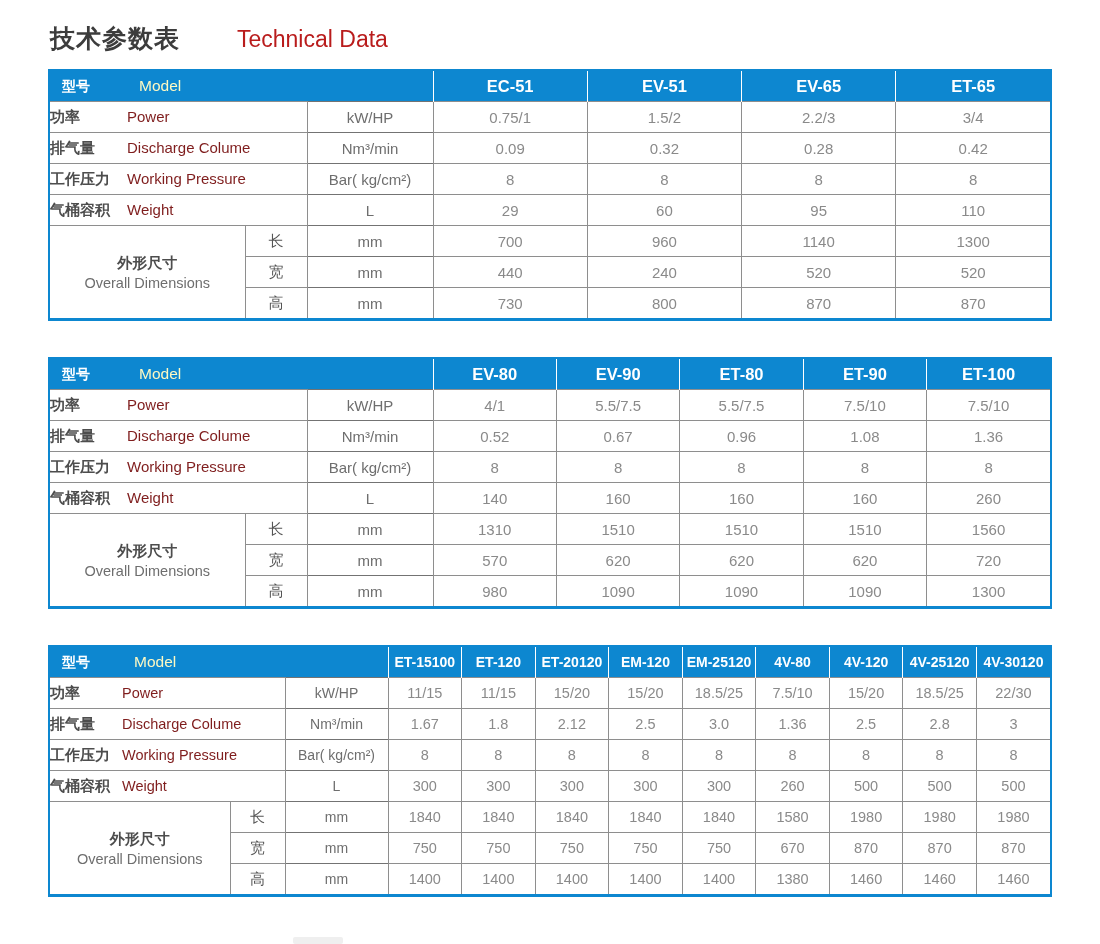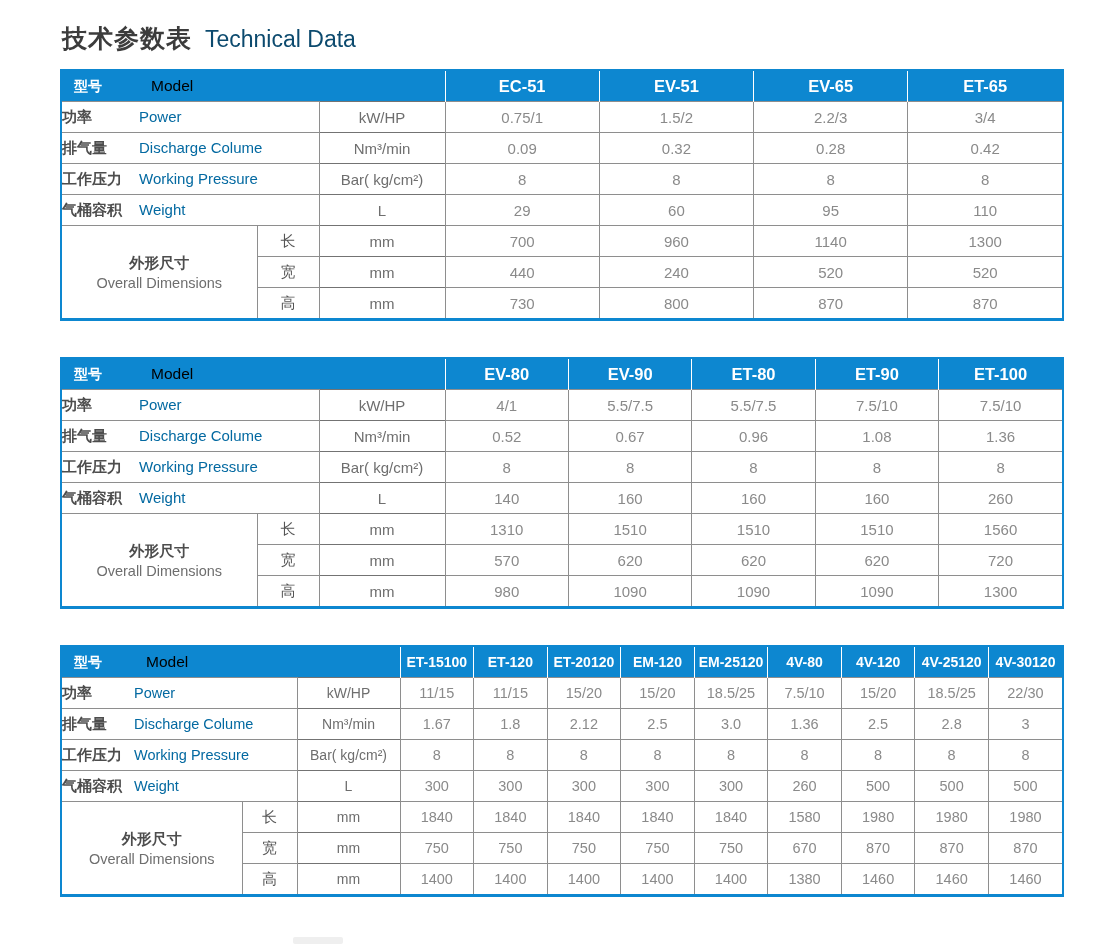--- a/index.html
+++ b/index.html
@@ -1,39 +1,39 @@
 <!DOCTYPE html>
 <html><head>
 <meta charset="utf-8">
 <style>
   html,body{margin:0;padding:0;}
   body{
     width:1100px;height:944px;background:#ffffff;position:relative;
     font-family:"Liberation Sans","DejaVu Sans",sans-serif;
     -webkit-font-smoothing:antialiased;overflow:hidden;
   }
-  .content{position:absolute;left:60px;top:22px;width:1004px;}
+  .content{position:absolute;left:48px;top:22px;width:1004px;}
   .title{display:flex;align-items:baseline;gap:13px;margin:0 0 15px 2px;height:32px;}
   .title .zh{font-size:25px;font-weight:bold;color:#3c3c3c;letter-spacing:1px;}
-  .title .en{font-size:23px;color:#0c4a6e;}
+  .title .en{font-size:23px;color:#b91c1c;margin-left:44px;}
   .twrap{border:2px solid #0d87d0;border-bottom-width:3px;margin-bottom:36px;background:#fff;}
   table.spec{border-collapse:collapse;table-layout:fixed;width:1000px;}
   table.spec td{height:30px;padding:0;vertical-align:middle;overflow:hidden;white-space:nowrap;}
   
   .hrow td{height:34px;background:#0d87d0;}
   .h-label{padding-left:13px;text-align:left;}
   .h-label .lz{color:#ffffff;font-size:14px;font-weight:bold;margin-left:12px;}
-  .h-label .le{color:#000000;font-size:15.5px;}
+  .h-label .le{color:#fef9c3;font-size:15.5px;}
   .h-model{color:#ffffff;font-weight:bold;text-align:center;font-size:16.5px;
            border-left:1px solid rgba(255,255,255,.75);}
   
   .lz{display:inline-block;width:77px;}
   .c-label{padding-left:13px;text-align:left;border-top:1px solid #8e8e8e;}
   .c-label .lz{font-weight:bold;color:#4d4d4d;font-size:15px;}
-  .c-label .le{color:#0369a1;font-size:15px;}
+  .c-label .le{color:#7f1d1d;font-size:15px;}
   .c-unit{text-align:center;color:#6e6e6e;font-size:15px;
           border-top:1px solid #737373;border-left:1px solid #8e8e8e;}
   .c-val{text-align:center;color:#8a8a8a;font-size:15px;
          border-top:1px solid #8e8e8e;border-left:1px solid #8e8e8e;}
   .c-dims{border-top:1px solid #8e8e8e;text-align:center;}
   .c-dims .dz{font-weight:bold;color:#4d4d4d;font-size:15px;}
   .c-dims .de{color:#6e6e6e;font-size:14.5px;margin-top:2px;}
   .c-sub{text-align:center;color:#555555;font-size:15px;
          border-top:1px solid #8e8e8e;border-left:1px solid #8e8e8e;}
   

